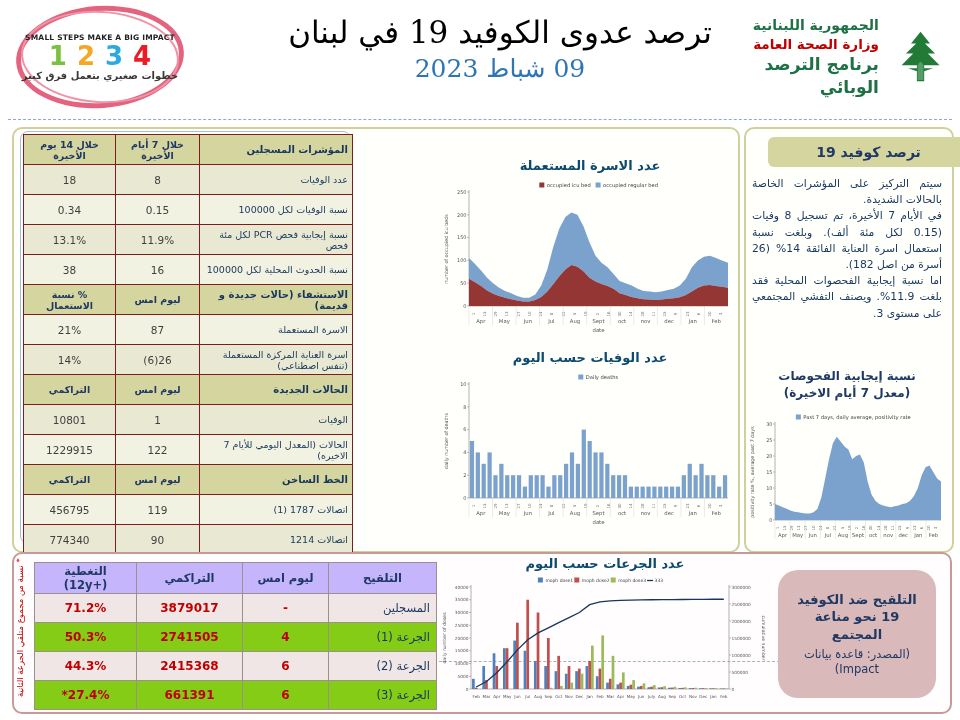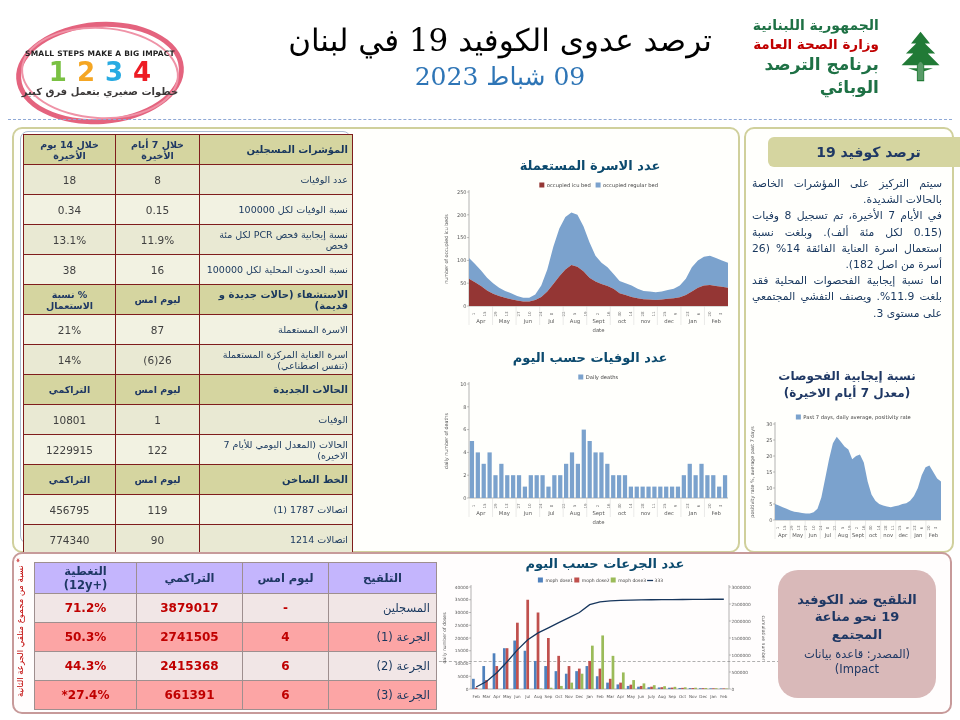--- a/index.html
+++ b/index.html
@@ -1,29 +1,29 @@
 <!DOCTYPE html>
 <html lang="ar"><head>
 <meta charset="utf-8">
 <style>
   html,body{margin:0;padding:0;background:#fff;}
   body{font-family:"DejaVu Sans",sans-serif;}
   #page{position:relative;width:960px;height:720px;background:#fff;overflow:hidden;}
 
   
-  .logo-left{position:absolute;left:16px;top:22px;width:168px;height:102px;}
+  .logo-left{position:absolute;left:16px;top:6px;width:168px;height:102px;}
   .ring{position:absolute;inset:0;border:5px solid #e4637e;border-radius:50%;transform:rotate(-4deg);}
   .ring2{position:absolute;inset:5px;border:2px solid #ef93a7;border-radius:50%;transform:rotate(3deg);}
   .logo-inner{position:absolute;inset:0;display:flex;flex-direction:column;align-items:center;justify-content:center;gap:1px;}
   .logo-top{font-size:7.5px;font-weight:bold;color:#222;letter-spacing:.2px;white-space:nowrap;}
   .logo-nums{display:flex;gap:10px;font-weight:bold;font-size:26px;line-height:1;}
   .n1{color:#7ac143}.n2{color:#f5a623}.n3{color:#29abe2}.n4{color:#ed1c24}
   .logo-ar{font-size:10px;font-weight:bold;color:#3b3838;}
 
-  .title-block{position:absolute;left:240px;top:20px;width:520px;text-align:center;}
+  .title-block{position:absolute;left:240px;top:12px;width:520px;text-align:center;}
   .title-main{font-family:"DejaVu Serif",serif;font-size:31px;color:#000;direction:rtl;line-height:1.3;}
   .title-date{font-family:"DejaVu Serif",serif;font-size:25px;color:#2e75b6;direction:rtl;margin-top:2px;}
 
   .moph{position:absolute;right:14px;top:10px;width:215px;height:95px;display:flex;align-items:center;justify-content:center;gap:16px;direction:ltr;}
   .moph-text{text-align:right;direction:rtl;line-height:1.35;}
   .moph-l1{color:#1e7145;font-weight:bold;font-size:14px;}
   .moph-l2{color:#c00000;font-weight:bold;font-size:13.5px;}
   .moph-l3{color:#1e7145;font-weight:bold;font-size:17px;}
 
   .top-dash{position:absolute;left:8px;right:8px;top:119px;border-top:1.5px dashed #8fa9d6;}
@@ -57,21 +57,21 @@
   .pos-title{position:absolute;left:748px;top:368px;width:198px;text-align:center;color:#1f3864;font-weight:700;font-size:12px;direction:rtl;line-height:1.4;}
 
   
   .vnote{position:absolute;left:15px;top:558px;height:148px;writing-mode:vertical-rl;transform:rotate(180deg);font-size:8.5px;color:#c00000;direction:rtl;}
   table.vtable{position:absolute;left:34px;top:562px;width:402px;height:139px;border-collapse:collapse;table-layout:fixed;direction:rtl;}
   table.vtable td,table.vtable th{border:1px solid #9e8f8f;padding:1px 6px;height:26px;}
   table.vtable th{background:#c4b5fd;color:#1f3864;font-weight:bold;font-size:11.5px;}
   table.vtable td.vlab{color:#17365d;font-size:11.5px;text-align:right;}
   table.vtable td.vval{color:#c00000;font-weight:bold;font-size:12px;text-align:center;}
   tr.vrow-odd td{background:#f1e6e6;}
-  tr.vrow-even td{background:#fca5a5;}
+  tr.vrow-even td{background:#84cc16;}
   table.vtable col.v1{width:108px}table.vtable col.v2{width:86px}table.vtable col.v3{width:106px}table.vtable col.v4{width:102px}
 
   .bottom-dash{position:absolute;left:424px;top:661px;width:356px;border-top:1px dashed #b0b0b0;z-index:0;}
   .chart4-wrap{z-index:1;}
   .pink-box{position:absolute;left:778px;top:570px;width:158px;height:128px;background:#d9b9b9;border-radius:20px;display:flex;flex-direction:column;align-items:center;justify-content:center;padding:6px 10px;box-sizing:border-box;direction:rtl;text-align:center;}
   .pink-l1{color:#1f3864;font-weight:bold;font-size:13px;line-height:1.35;}
   .pink-l2{color:#1f3864;font-size:11.5px;margin-top:4px;line-height:1.3;}
 </style>
 </head>
 <body>

